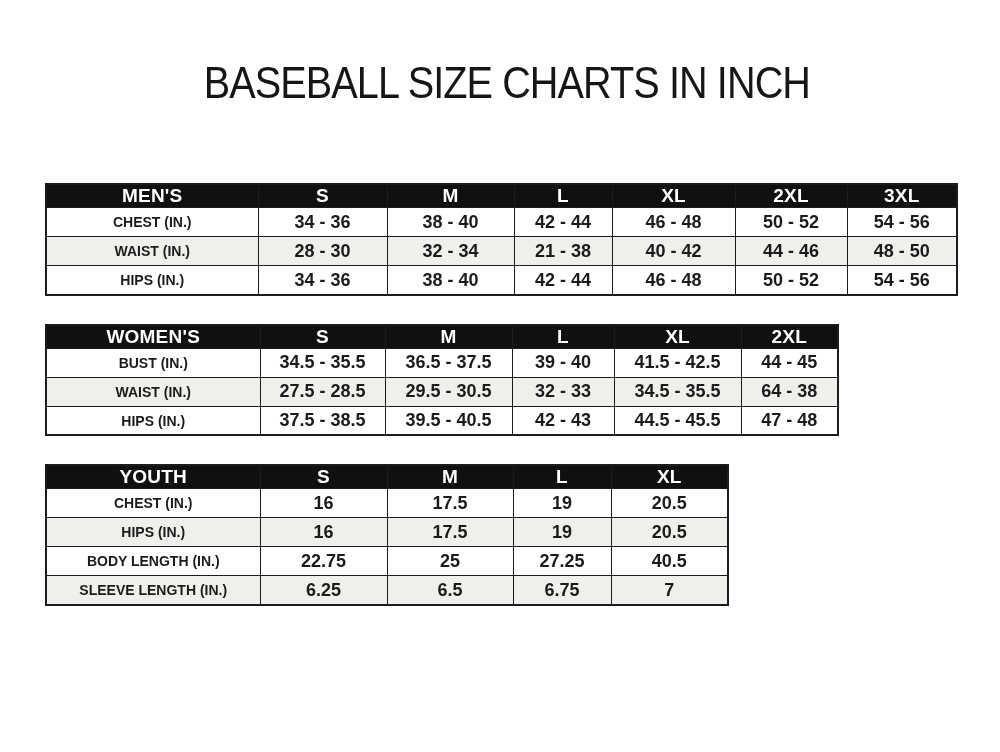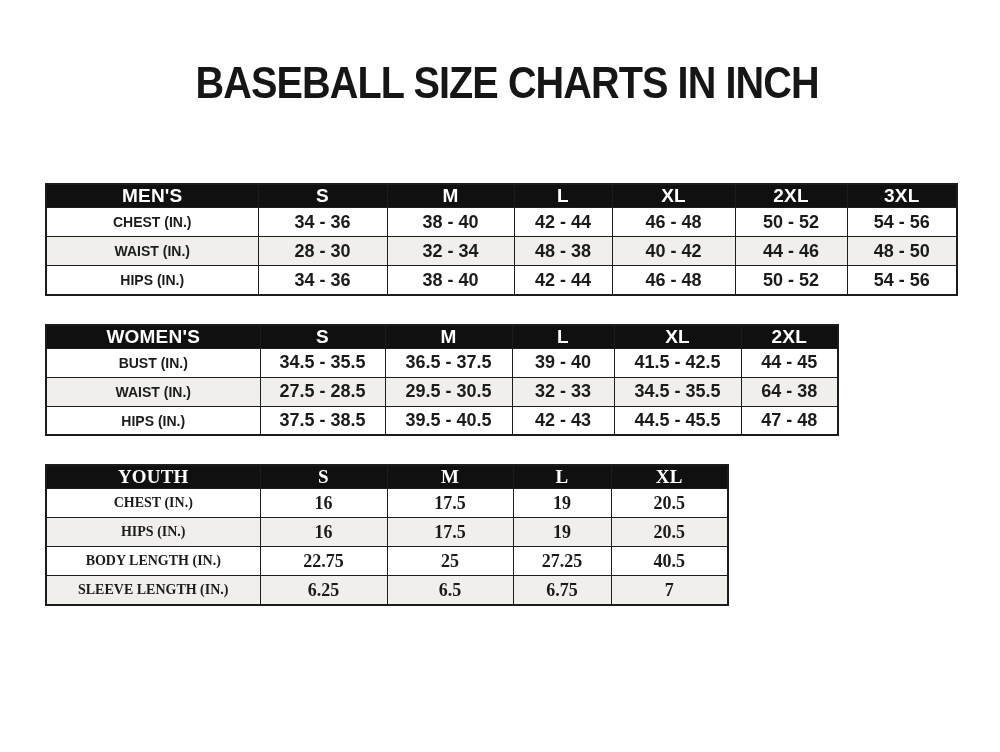--- a/index.html
+++ b/index.html
@@ -17,21 +17,21 @@
     background: var(--page-bg);
     font-family: "Liberation Sans", sans-serif;
     color: var(--text);
     overflow: hidden;
   }
   .title {
     text-align: center;
     margin: 58px 0 0 14px;
     font-size: 44px;
     line-height: 1.12;
-    font-weight: 700;
+    font-weight: 400;
     letter-spacing: -1px;
     color: #161616;
     white-space: nowrap;
   }
   .title .condense {
     display: inline-block;
     transform: scaleX(0.9);
     transform-origin: center;
   }
   .tables {
@@ -109,21 +109,21 @@
             <td>38 - 40</td>
             <td>42 - 44</td>
             <td>46 - 48</td>
             <td>50 - 52</td>
             <td>54 - 56</td>
           </tr>
           <tr>
             <td class="label">WAIST (IN.)</td>
             <td>28 - 30</td>
             <td>32 - 34</td>
-            <td>48 - 38</td>
+            <td>21 - 38</td>
             <td>40 - 42</td>
             <td>44 - 46</td>
             <td>48 - 50</td>
           </tr>
           <tr>
             <td class="label">HIPS (IN.)</td>
             <td>34 - 36</td>
             <td>38 - 40</td>
             <td>42 - 44</td>
             <td>46 - 48</td>
@@ -175,21 +175,21 @@
             <td>37.5 - 38.5</td>
             <td>39.5 - 40.5</td>
             <td>42 - 43</td>
             <td>44.5 - 45.5</td>
             <td>47 - 48</td>
           </tr>
         </tbody>
       </table>
     </section>
   <section class="table-block">
-      <table class="size-table" style="width: 682px; font-family: Liberation Serif, serif;">
+      <table class="size-table" style="width: 682px;">
         <colgroup>
           <col style="width: 214px;">
           <col style="width: 127px;">
           <col style="width: 126px;">
           <col style="width: 98px;">
           <col style="width: 117px;">
         </colgroup>
         <thead>
           <tr>
             <th>YOUTH</th>

